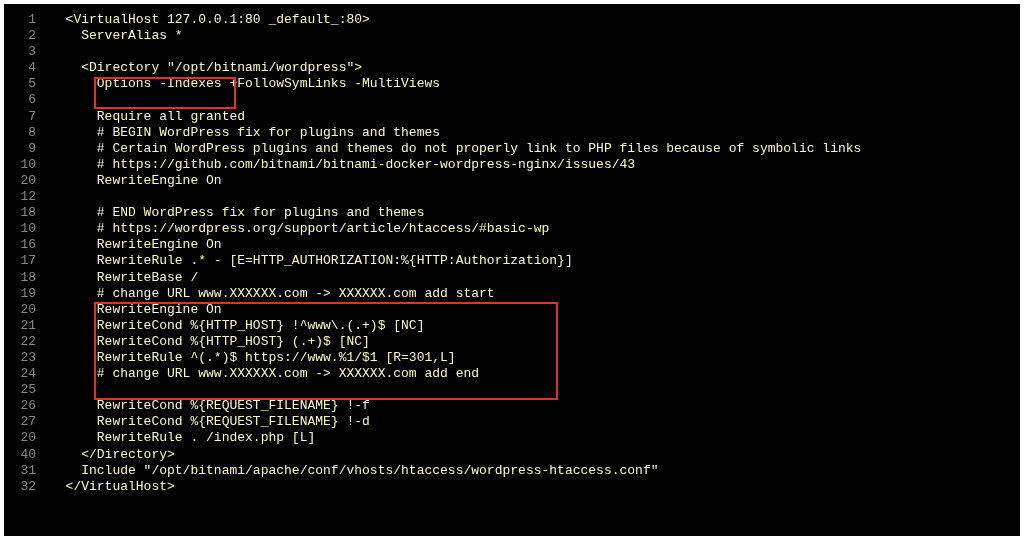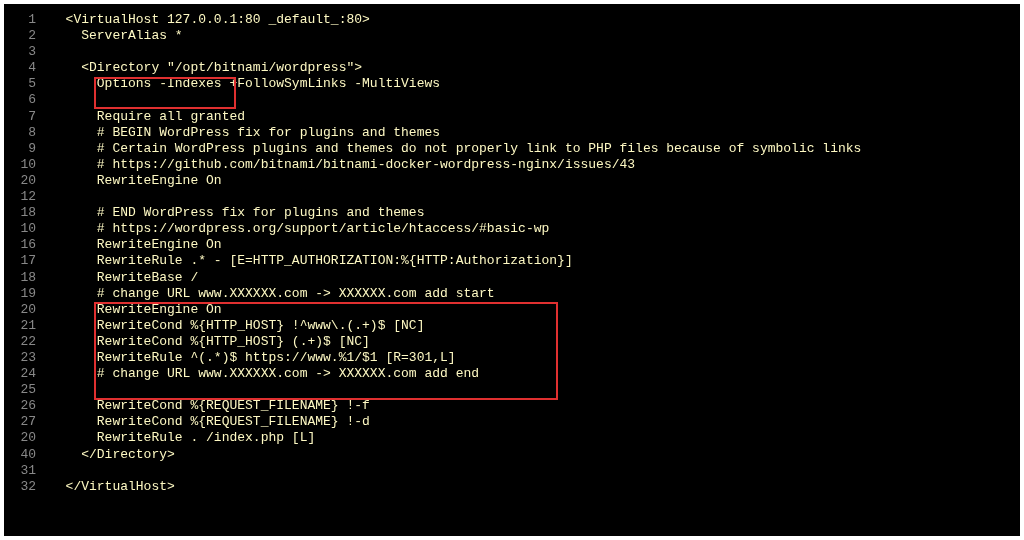--- a/index.html
+++ b/index.html
@@ -85,18 +85,18 @@
       <div class="line"><span class="lineno">20</span><span class="code">      RewriteEngine On</span></div>
       <div class="line"><span class="lineno">21</span><span class="code">      RewriteCond %{HTTP_HOST} !^www\.(.+)$ [NC]</span></div>
       <div class="line"><span class="lineno">22</span><span class="code">      RewriteCond %{HTTP_HOST} (.+)$ [NC]</span></div>
       <div class="line"><span class="lineno">23</span><span class="code">      RewriteRule ^(.*)$ https://www.%1/$1 [R=301,L]</span></div>
       <div class="line"><span class="lineno">24</span><span class="code">      # change URL www.XXXXXX.com -&gt; XXXXXX.com add end</span></div>
       <div class="line"><span class="lineno">25</span></div>
       <div class="line"><span class="lineno">26</span><span class="code">      RewriteCond %{REQUEST_FILENAME} !-f</span></div>
       <div class="line"><span class="lineno">27</span><span class="code">      RewriteCond %{REQUEST_FILENAME} !-d</span></div>
       <div class="line"><span class="lineno">20</span><span class="code">      RewriteRule . /index.php [L]</span></div>
       <div class="line"><span class="lineno">40</span><span class="code">    &lt;/Directory&gt;</span></div>
-      <div class="line"><span class="lineno">31</span></div>
+      <div class="line"><span class="lineno">31</span><span class="code">    Include "/opt/bitnami/apache/conf/vhosts/htaccess/wordpress-htaccess.conf"</span></div>
       <div class="line"><span class="lineno">32</span><span class="code">  &lt;/VirtualHost&gt;</span></div>
     </div>
   <div class="hl hl1"></div>
   <div class="hl hl2"></div>
 </div>
 
 </body></html>

